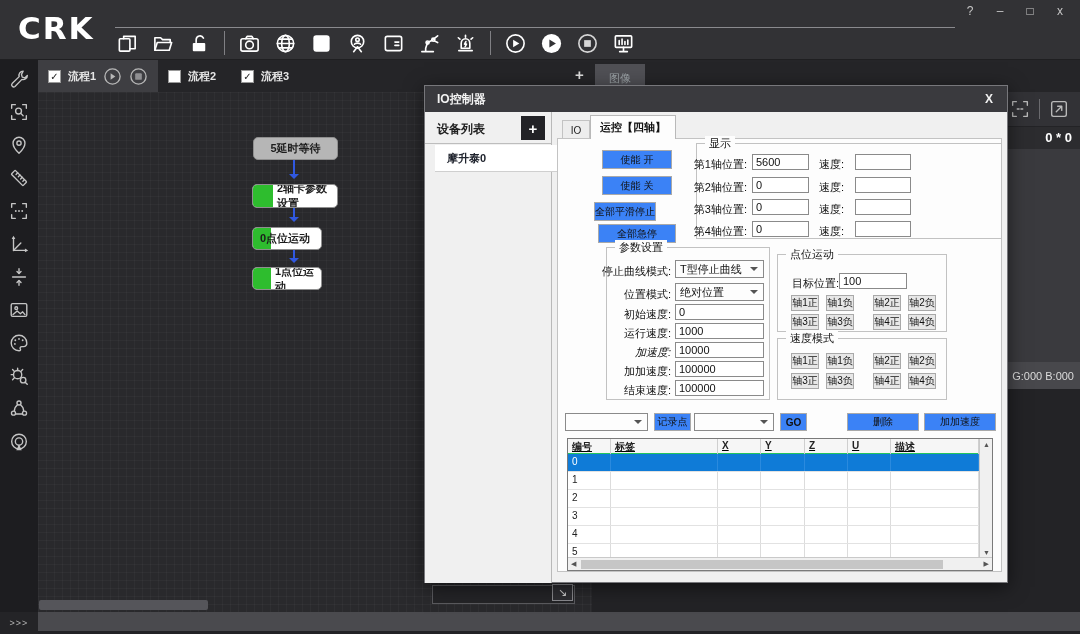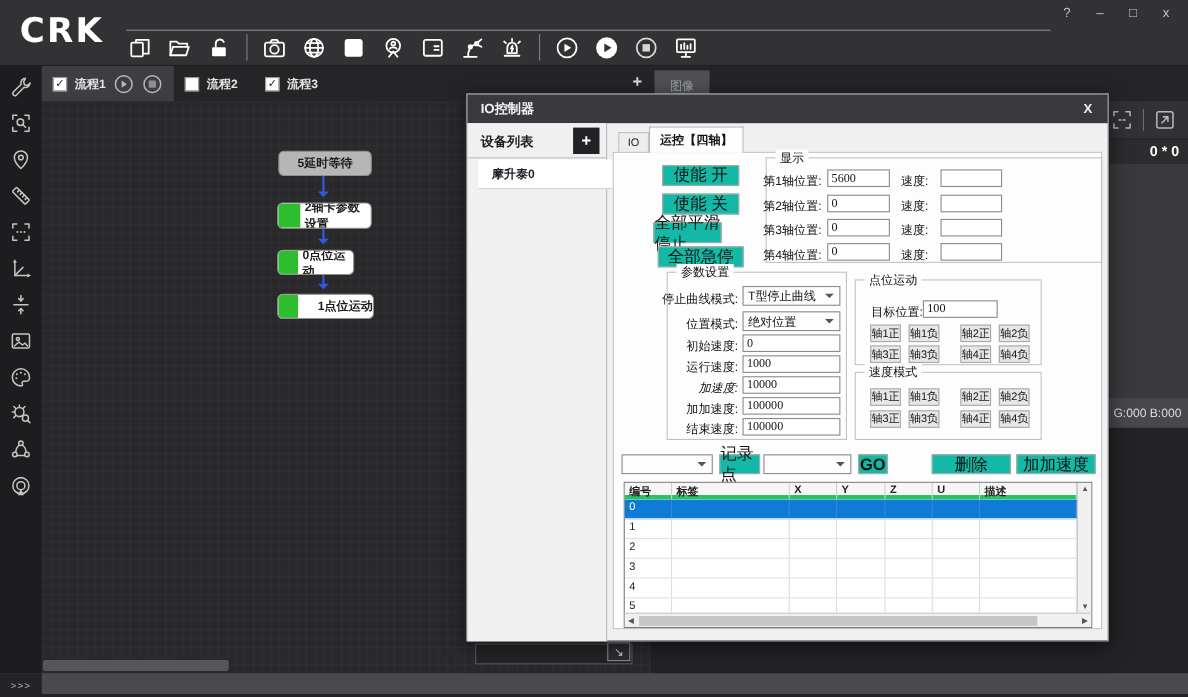--- a/index.html
+++ b/index.html
@@ -74,34 +74,34 @@
   .dev-panel { position:absolute; left:0; top:26px; width:127px; height:471px; background:#f0f0f0; border-right:1px solid #b9b9b9; }
   .dev-hd { position:absolute; left:0; top:0; width:100%; height:32px; border-bottom:1px solid #bdbdbd; }
   .dev-hd .t { position:absolute; left:12px; top:9px; font-size:12px; font-weight:bold; color:#1f1f1f; }
   .dev-add { position:absolute; right:6px; top:4px; width:24px; height:24px; background:#222226; color:#fff; font-size:15px; font-weight:bold; display:flex; align-items:center; justify-content:center; }
   .dev-item { position:absolute; left:10px; top:33px; width:100%; height:27px; background:#fff; border-bottom:1px solid #cfcfcf; display:flex; align-items:center; }
   .dev-item span { margin-left:12px; font-size:11px; font-weight:bold; color:#20242e; }
   .tab-io { position:absolute; left:137px; top:34px; width:28px; height:19px; background:#ededed; border:1px solid #c3c3c3; border-bottom:none; font-size:10px; color:#222; display:flex; align-items:center; justify-content:center; }
   .tab-motion { position:absolute; left:165px; top:29px; width:86px; height:24px; background:#fdfdfd; border:1px solid #b9b9b9; border-bottom:none; font-size:11px; font-weight:bold; color:#111; display:flex; align-items:center; justify-content:center; z-index:3; }
   .pane { position:absolute; left:132px; top:52px; width:445px; height:434px; background:#fdfdfd; border:1px solid #c3c3c3; z-index:2; }
 
-  .btn { position:absolute; background:#14b8a6; border:1px solid #a9a9a9; font-size:15px; color:#111; display:flex; align-items:center; justify-content:center; }
+  .btn { position:absolute; background:#3b82f6; border:1px solid #a9a9a9; font-size:10px; color:#111; display:flex; align-items:center; justify-content:center; }
   .gb { position:absolute; border:1px solid #c2c2c2;padding-left:10px; }
   .gb-label { position:absolute; top:-8px; left:8px; background:#fdfdfd; padding:0 4px; font-size:11px; color:#111; }
   .lbl { position:absolute; font-size:11px; color:#111; text-align:right; white-space:nowrap; }
-  .tin { position:absolute; border:1px solid #8a8a8a; background:#fff; font-size:11px; color:#111; padding:0 3px; font-family:Liberation Serif, serif; }
+  .tin { position:absolute; border:1px solid #8a8a8a; background:#fff; font-size:11px; color:#111; padding:0 3px; font-family:Liberation Sans, sans-serif; }
   .combo { position:absolute; border:1px solid #8a8a8a; background:#fdfdfd; font-size:11px; color:#111; display:flex; align-items:center; padding-left:4px; }
   .combo .chev { position:absolute; right:5px; top:50%; margin-top:-2px; border:4px solid transparent; border-top-color:#555; }
   .axbtn { position:absolute; width:28px; height:16px; background:#e7e7e7; border:1px solid #a9a9a9; font-size:10px; color:#111; display:flex; align-items:center; justify-content:center; }
 
   
   .tbl { position:absolute; left:9px; top:299px; width:426px; height:133px; border:1px solid #7a7a7a; background:#fff; }
   .trow { display:grid; grid-template-columns:43px 107px 43px 44px 43px 43px 1fr; height:18px; border-bottom:1px solid #e2e2e2; }
   .trow div { border-right:1px solid #dcdcdc; font-size:10px; color:#222; padding:2px 0 0 4px; overflow:hidden; }
-  .thead { display:grid; grid-template-columns:43px 107px 43px 44px 43px 43px 1fr; height:15px; background:#f6f6f6; border-bottom:4px solid #22c55e; width:411px; }
+  .thead { display:grid; grid-template-columns:43px 107px 43px 44px 43px 43px 1fr; height:15px; background:#f6f6f6; border-bottom:1px solid #22c55e; width:411px;text-decoration:underline; }
   .thead div { border-right:1px solid #cfcfcf; font-size:10px; font-weight:bold; color:#222; padding:1px 0 0 4px; }
   .tbody { position:absolute; left:0; top:15px; width:411px; height:104px; overflow:hidden; }
   .trow.selected { background:#0f7bd7; }
   .trow.selected div { color:#fff; border-right-color:#2a8ade; }
   .vsc { position:absolute; right:0; top:0; width:13px; height:119px; background:#f0f0f0; border-left:1px solid #c9c9c9; }
   .vsc span { position:absolute; left:0; width:13px; text-align:center; font-size:7px; color:#555; }
   .hsc { position:absolute; left:0; bottom:0; width:424px; height:13px; background:#f0f0f0; border-top:1px solid #c9c9c9; }
   .hsc .ar { position:absolute; top:2px; font-size:7px; color:#555; }
   .hsc .thumb { position:absolute; left:13px; top:2px; width:362px; height:9px; background:#c6c6c6; }
 
@@ -309,24 +309,24 @@
       <span class="ntext">5延时等待</span>
     </div>
     <div class="arrow" style="left:255px;top:68px;height:18px;"></div>
     <div class="node" style="left:214px;top:92px;width:86px;height:24px;">
       <span class="green"></span>
       <span class="ntext" style="margin-left:24px;">2轴卡参数设置</span>
     </div>
     <div class="arrow" style="left:255px;top:116px;height:13px;"></div>
     <div class="node" style="left:214px;top:135px;width:70px;">
       <span class="green" style="width:18px;"></span>
-      <span class="ntext" style="margin-left:22px;">0点位运动</span>
+      <span class="ntext" style="margin-left:7px;">0点位运动</span>
     </div>
     <div class="arrow" style="left:255px;top:158px;height:12px;"></div>
-    <div class="node" style="left:214px;top:175px;width:88px;justify-content:flex-end;">
+    <div class="node" style="left:214px;top:175px;width:70px;">
       <span class="green" style="width:18px;"></span>
       <span class="ntext" style="margin-left:22px;">1点位运动</span>
     </div>
   </div>
 
   <div class="hbar"></div>
   <div class="bpanel"></div>
   <div class="rszbtn">↘</div>
   <div class="statusbar">
     

